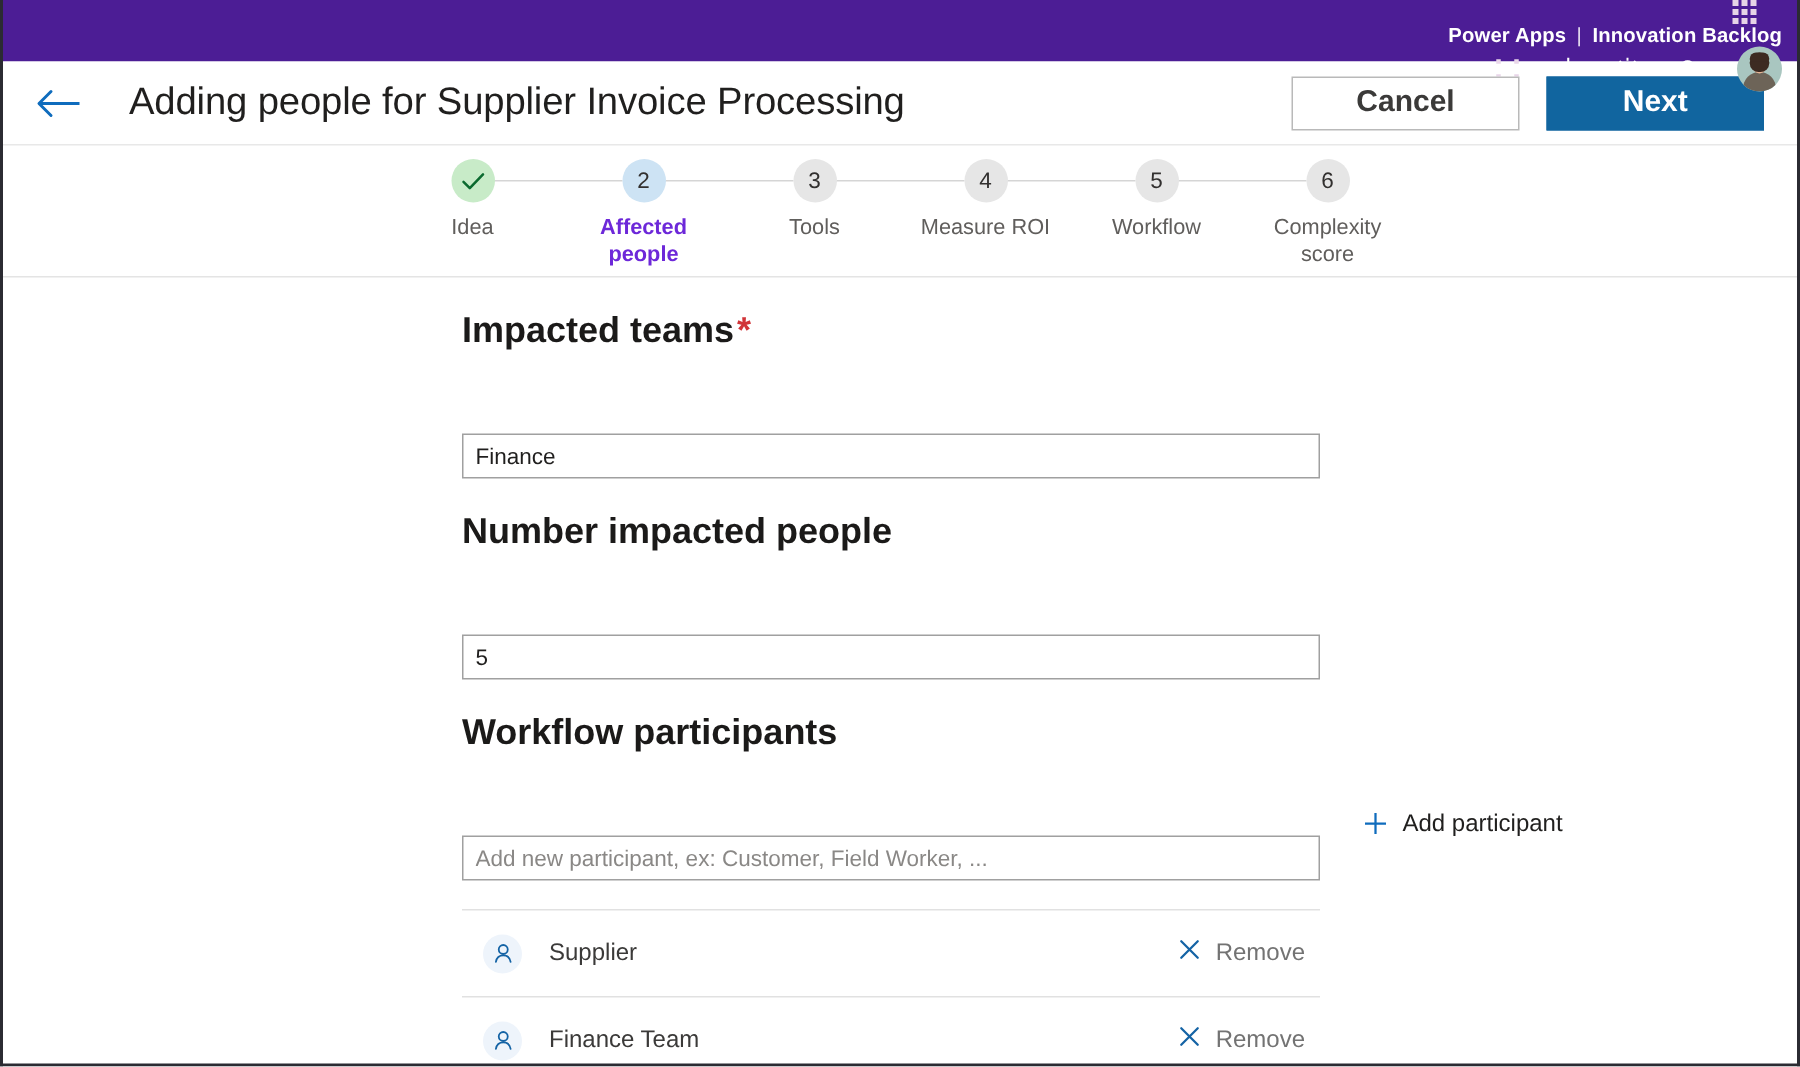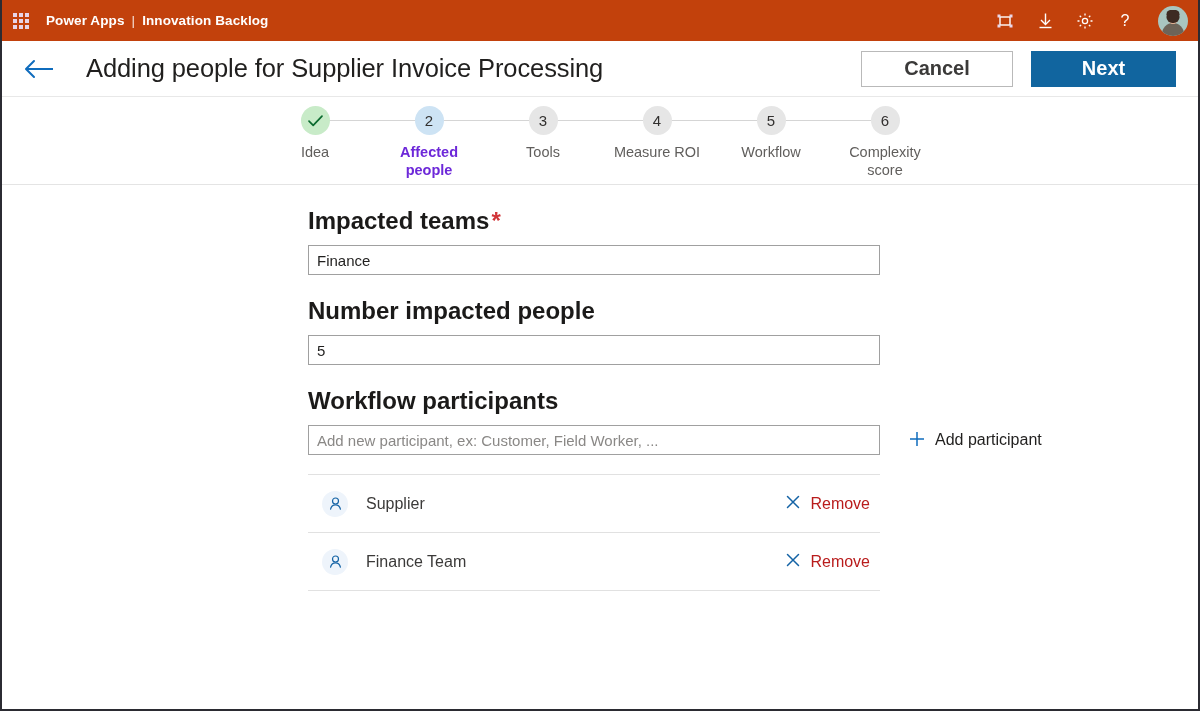--- a/index.html
+++ b/index.html
@@ -16,25 +16,26 @@
     background: #ffffff;
     border-left: 2px solid #2b2b32;
     border-right: 2px solid #2b2b32;
     border-bottom: 2px solid #2b2b32;
     overflow: hidden;
   }
 
   
   .topbar {
     height: 41px;
-    background: #c2410c;
-    display: flex;
-    align-items: center;
+    background: #4c1d95;
+    display: flex;
+    align-items: flex-end;
     padding: 0 10px 0 6px;
     color: #ffffff;
+    flex-direction: column;
   }
   .waffle {
     width: 26px; height: 26px;
     display: grid;
     grid-template-columns: repeat(3, 4px);
     grid-template-rows: repeat(3, 4px);
     gap: 2px;
     justify-content: center;
     align-content: center;
     cursor: pointer;
@@ -210,20 +211,21 @@
     width: 572px;
     height: 30px;
     border: 1px solid #a0a0a0;
     padding: 0 8px;
     font-size: 15px;
     color: #201f1e;
     font-family: "Liberation Sans", sans-serif;
     background: #ffffff;
     outline: none;
     border-radius: 0;
+    margin-top: 44px;
   }
   .text-input::placeholder { color: #8a8886; }
   .field-block { margin-bottom: 22px; }
 
   .participants-row {
     display: flex;
     align-items: center;
   }
   .add-participant {
     display: flex;
@@ -268,21 +270,21 @@
     color: #3b3a39;
     flex: 1 1 auto;
   }
   .remove {
     display: flex;
     align-items: center;
     gap: 9px;
     cursor: pointer;
     padding-right: 2px;
   }
-  .remove .rlabel { font-size: 16px; color: #b91c1c; }
+  .remove .rlabel { font-size: 16px; color: #737373; }
 </style>
 </head>
 <body>
 
 <div id="app">
 
   <div class="topbar">
     <div class="waffle">
       <i></i>
         <i></i>

